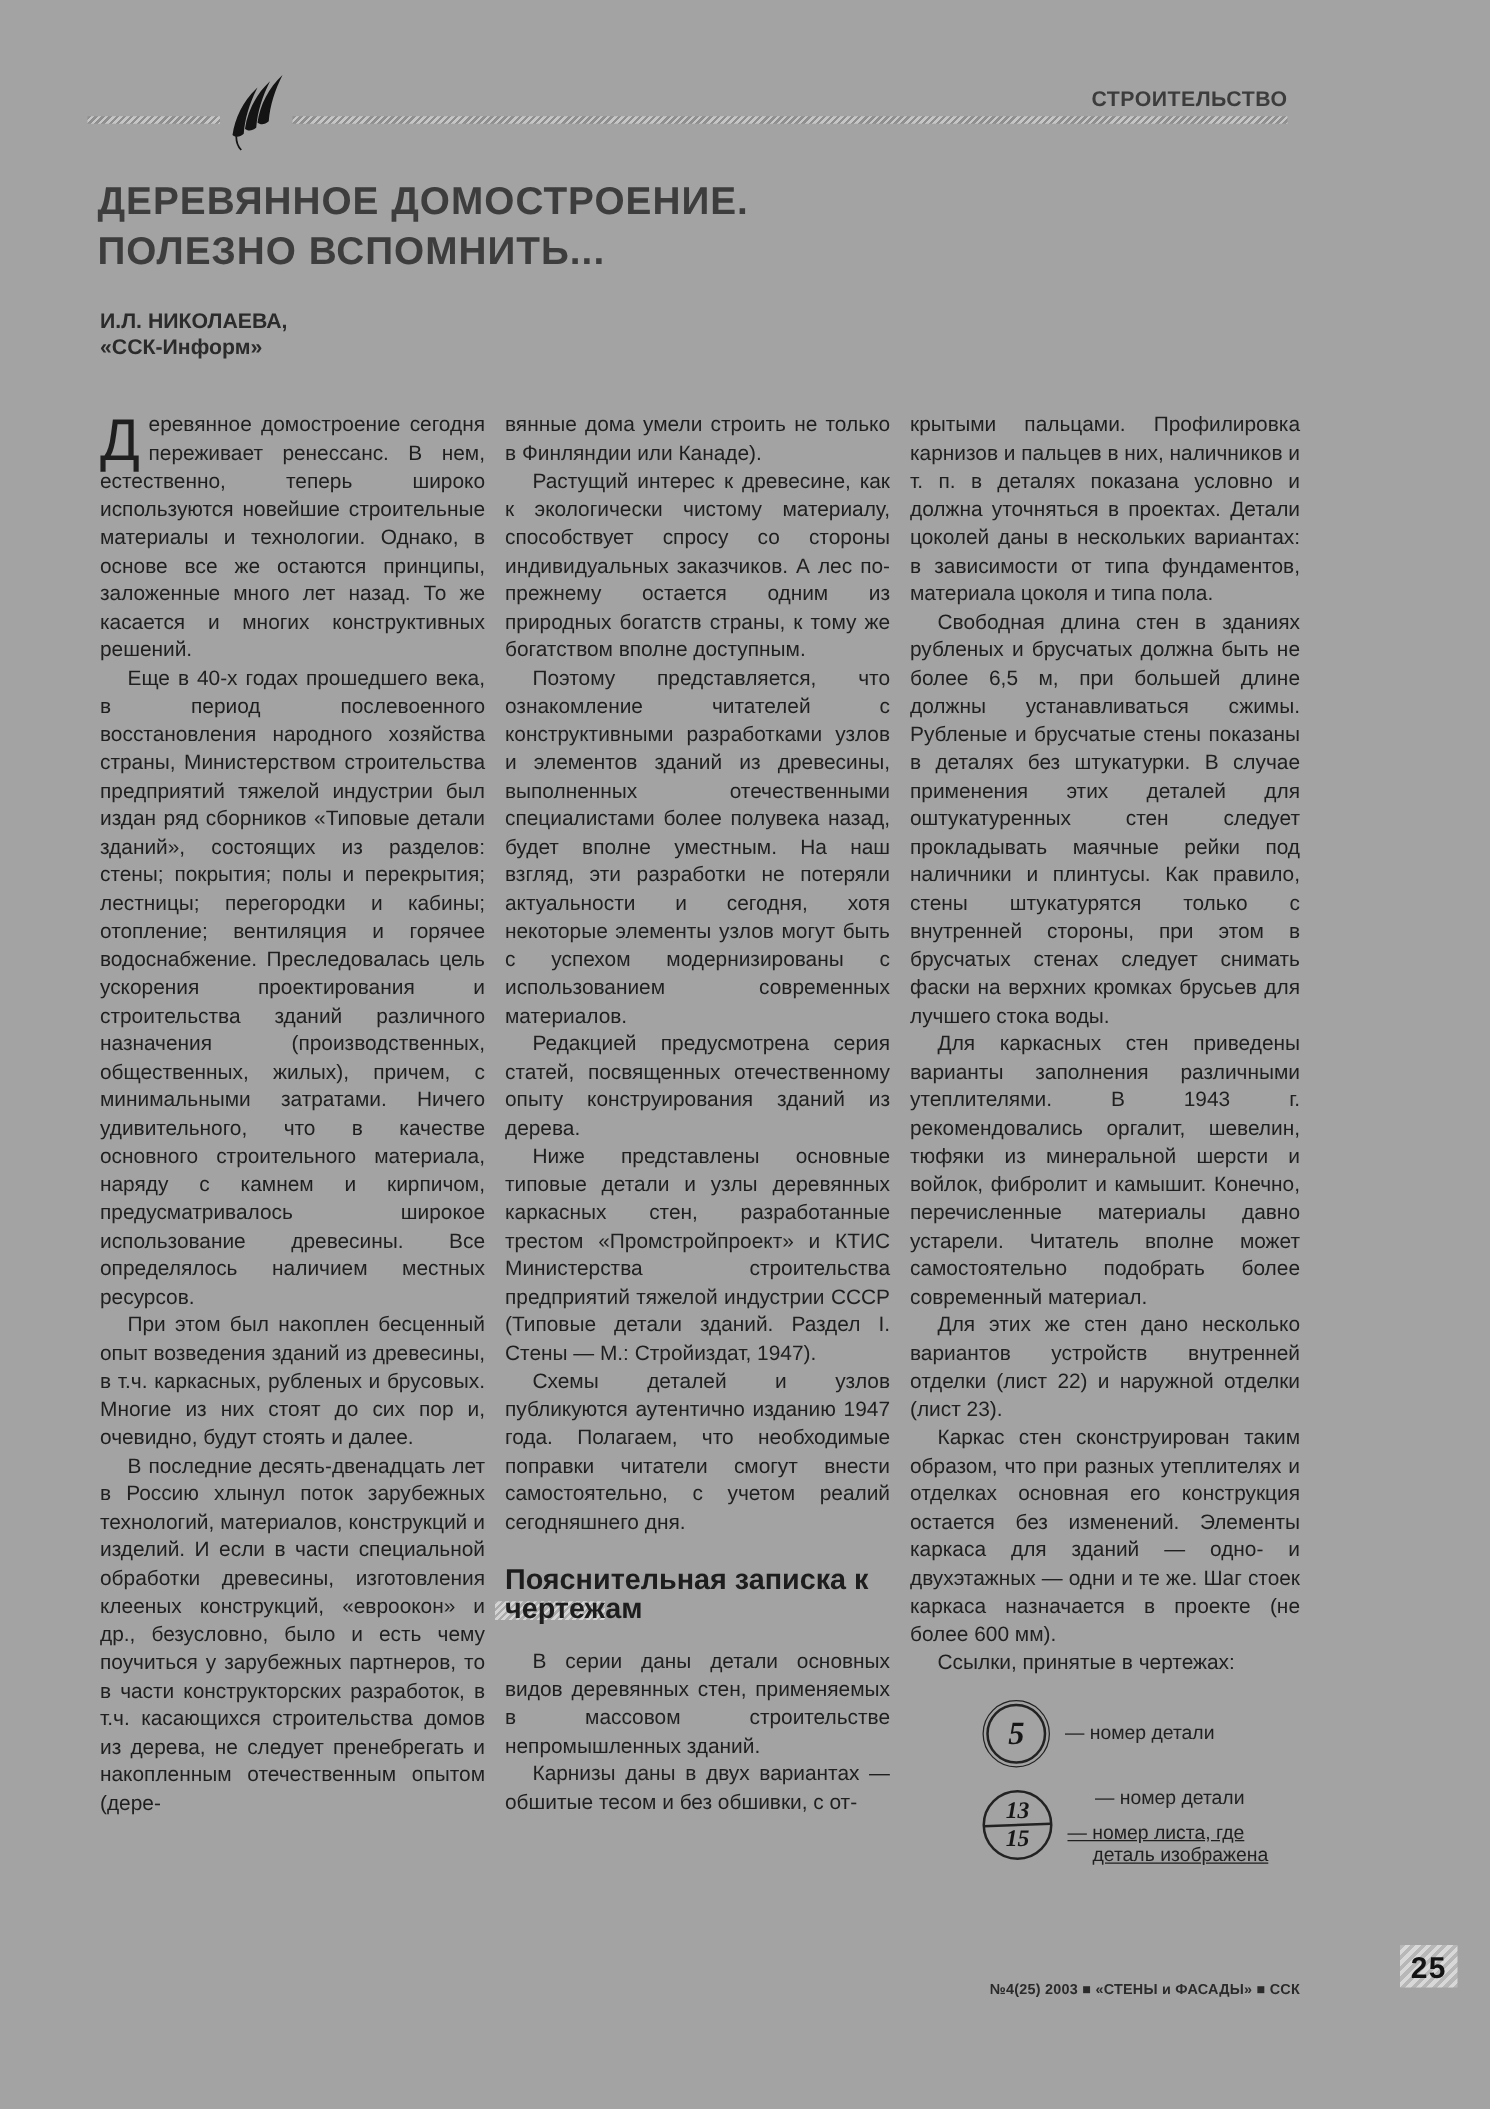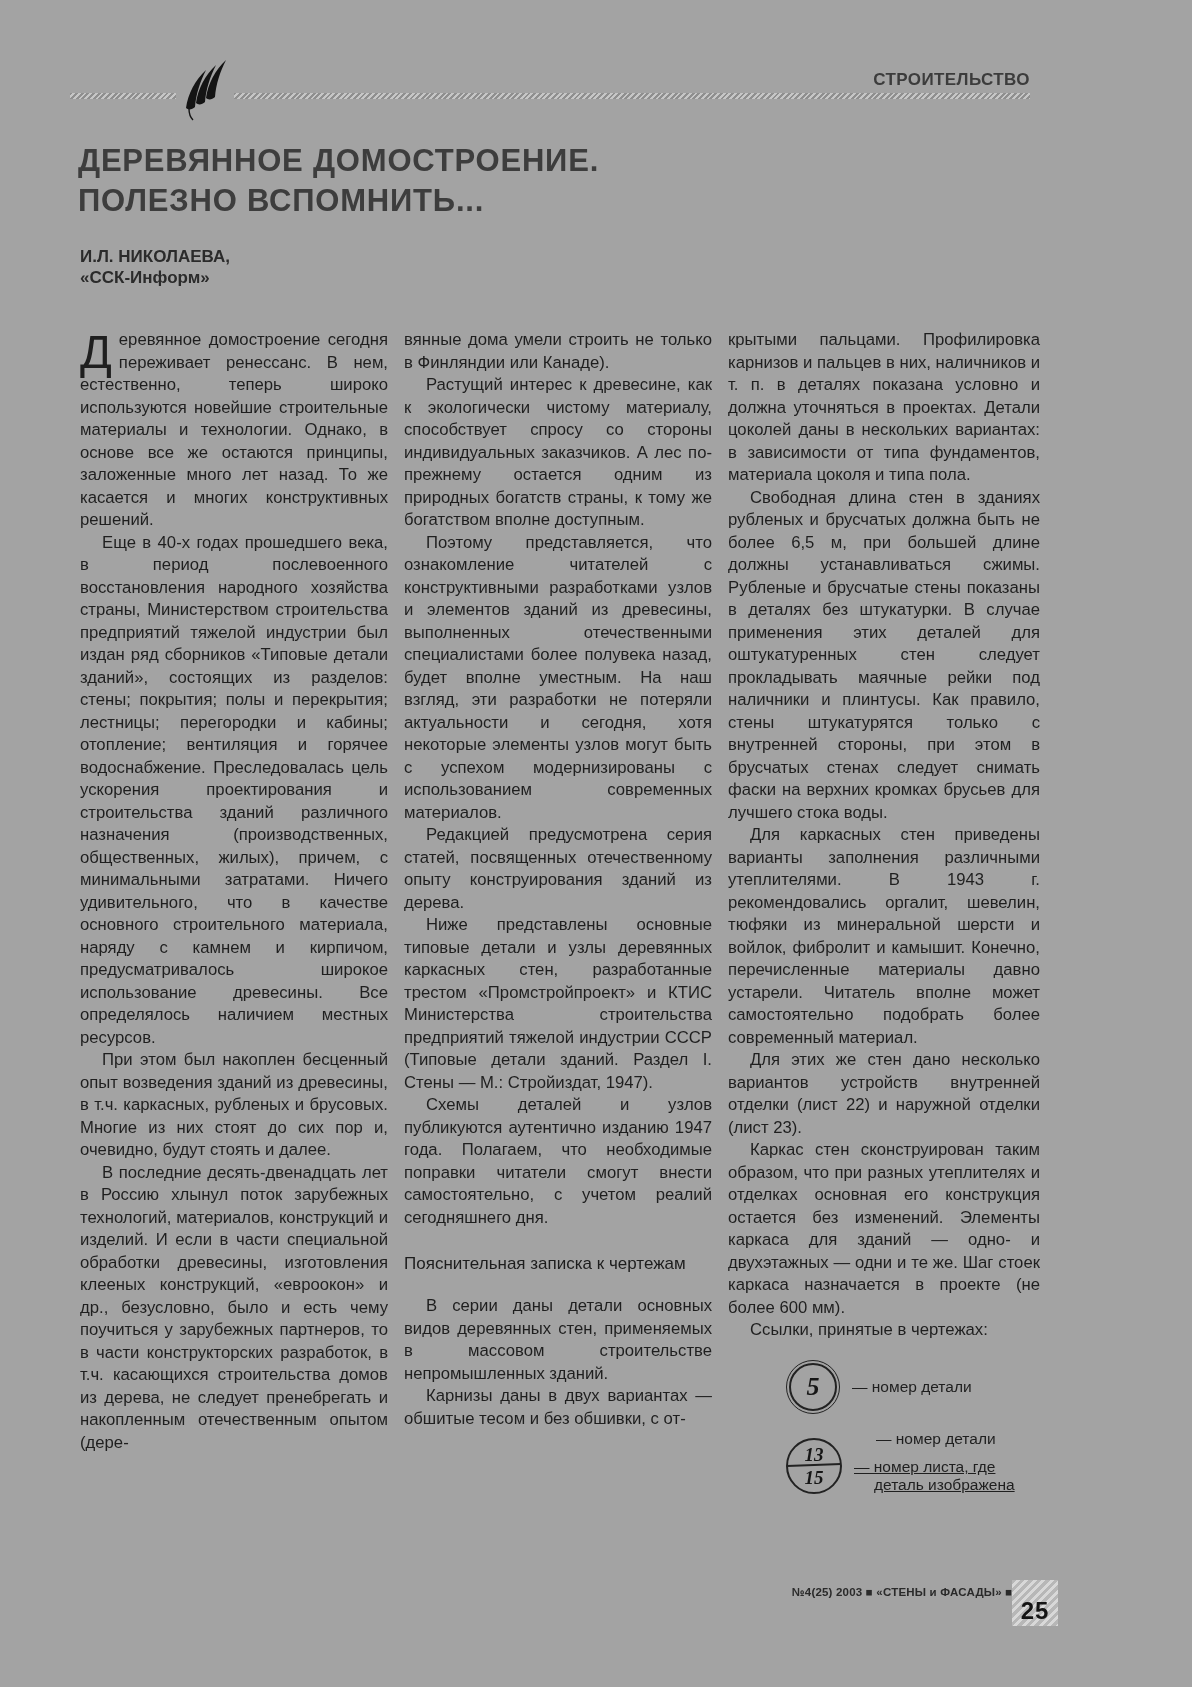--- a/index.html
+++ b/index.html
@@ -37,28 +37,28 @@
   .col-2 { left:404px; }
   .col-3 { left:728px; width:312px; }
   .col p { margin:0; text-indent:22px; }
   .col p.np { text-indent:0; }
   .dropcap {
     float:left; font-size:47px; line-height:40px; padding:3px 7px 0 0;
     font-weight:400; color:#1f1f1f;
   }
   .subheading {
     margin:23px 0 20px -8px; padding-left:8px;
-    font-size:17px; line-height:23px; font-weight:400; color:#1d1d1d; text-align:left;
+    font-size:23px; line-height:23px; font-weight:700; color:#1d1d1d; text-align:left;
     background:repeating-linear-gradient(135deg,#ababab 0 2px,#d4d4d4 2px 4px);
     background-repeat:no-repeat; background-size:88px 15px; background-position:0 29px;
   }
   
   .legend-row { display:flex; gap:12px; text-align:left; }
   .legend-row-1 { margin:18px 0 0 58px; align-items:center; }
-  .legend-row-2 { margin:13px 0 0 58px; align-items:flex-end; }
+  .legend-row-2 { margin:13px 0 0 58px; align-items:center; }
   .circle-single {
     flex:none; width:52px; height:52px; border:1.5px solid #222; border-radius:50%;
     position:relative; display:flex; align-items:center; justify-content:center;
   }
   .circle-single::before {
     content:""; position:absolute; inset:2px; border:2.5px solid #222; border-radius:50%;
   }
   .circle-num { font:italic 700 26px "Liberation Serif", serif; color:#161616; }
   .circle-frac {
     flex:none; width:52px; height:52px; border:2px solid #222; border-radius:50%;
@@ -72,23 +72,23 @@
   .legend-label { font-size:15.5px; line-height:18px; color:#1f1f1f; }
   .legend-labels-2 .legend-label { margin:0; }
   .legend-labels-2 .lbl-top { margin-top:3px; }
   .legend-labels-2 .lbl-bottom { margin-top:10px; padding-left:20px; text-indent:-20px;text-decoration:underline; }
   
   .footer-issue {
     position:absolute; top:1586px; left:640px; width:400px; text-align:right;
     font-size:11.5px; font-weight:700; letter-spacing:0.2px; color:#2a2a2a;
   }
   .page-badge {
-    position:absolute; left:1012px; top:1556px; width:46px; height:46px;
+    position:absolute; left:1120px; top:1556px; width:46px; height:34px;
     background:repeating-linear-gradient(135deg,#b7b7b7 0 3px,#d8d8d8 3px 6px);
-    display:flex; align-items:flex-end; justify-content:center;margin-top:24px;
+    display:flex; align-items:flex-end; justify-content:center;
   }
   .page-badge-num {
     font-size:24px; font-weight:700; color:#141414; line-height:1;
     padding-bottom:3px; letter-spacing:1px;
   }
 </style>
 </head>
 <body>
 
 <div class="page">

